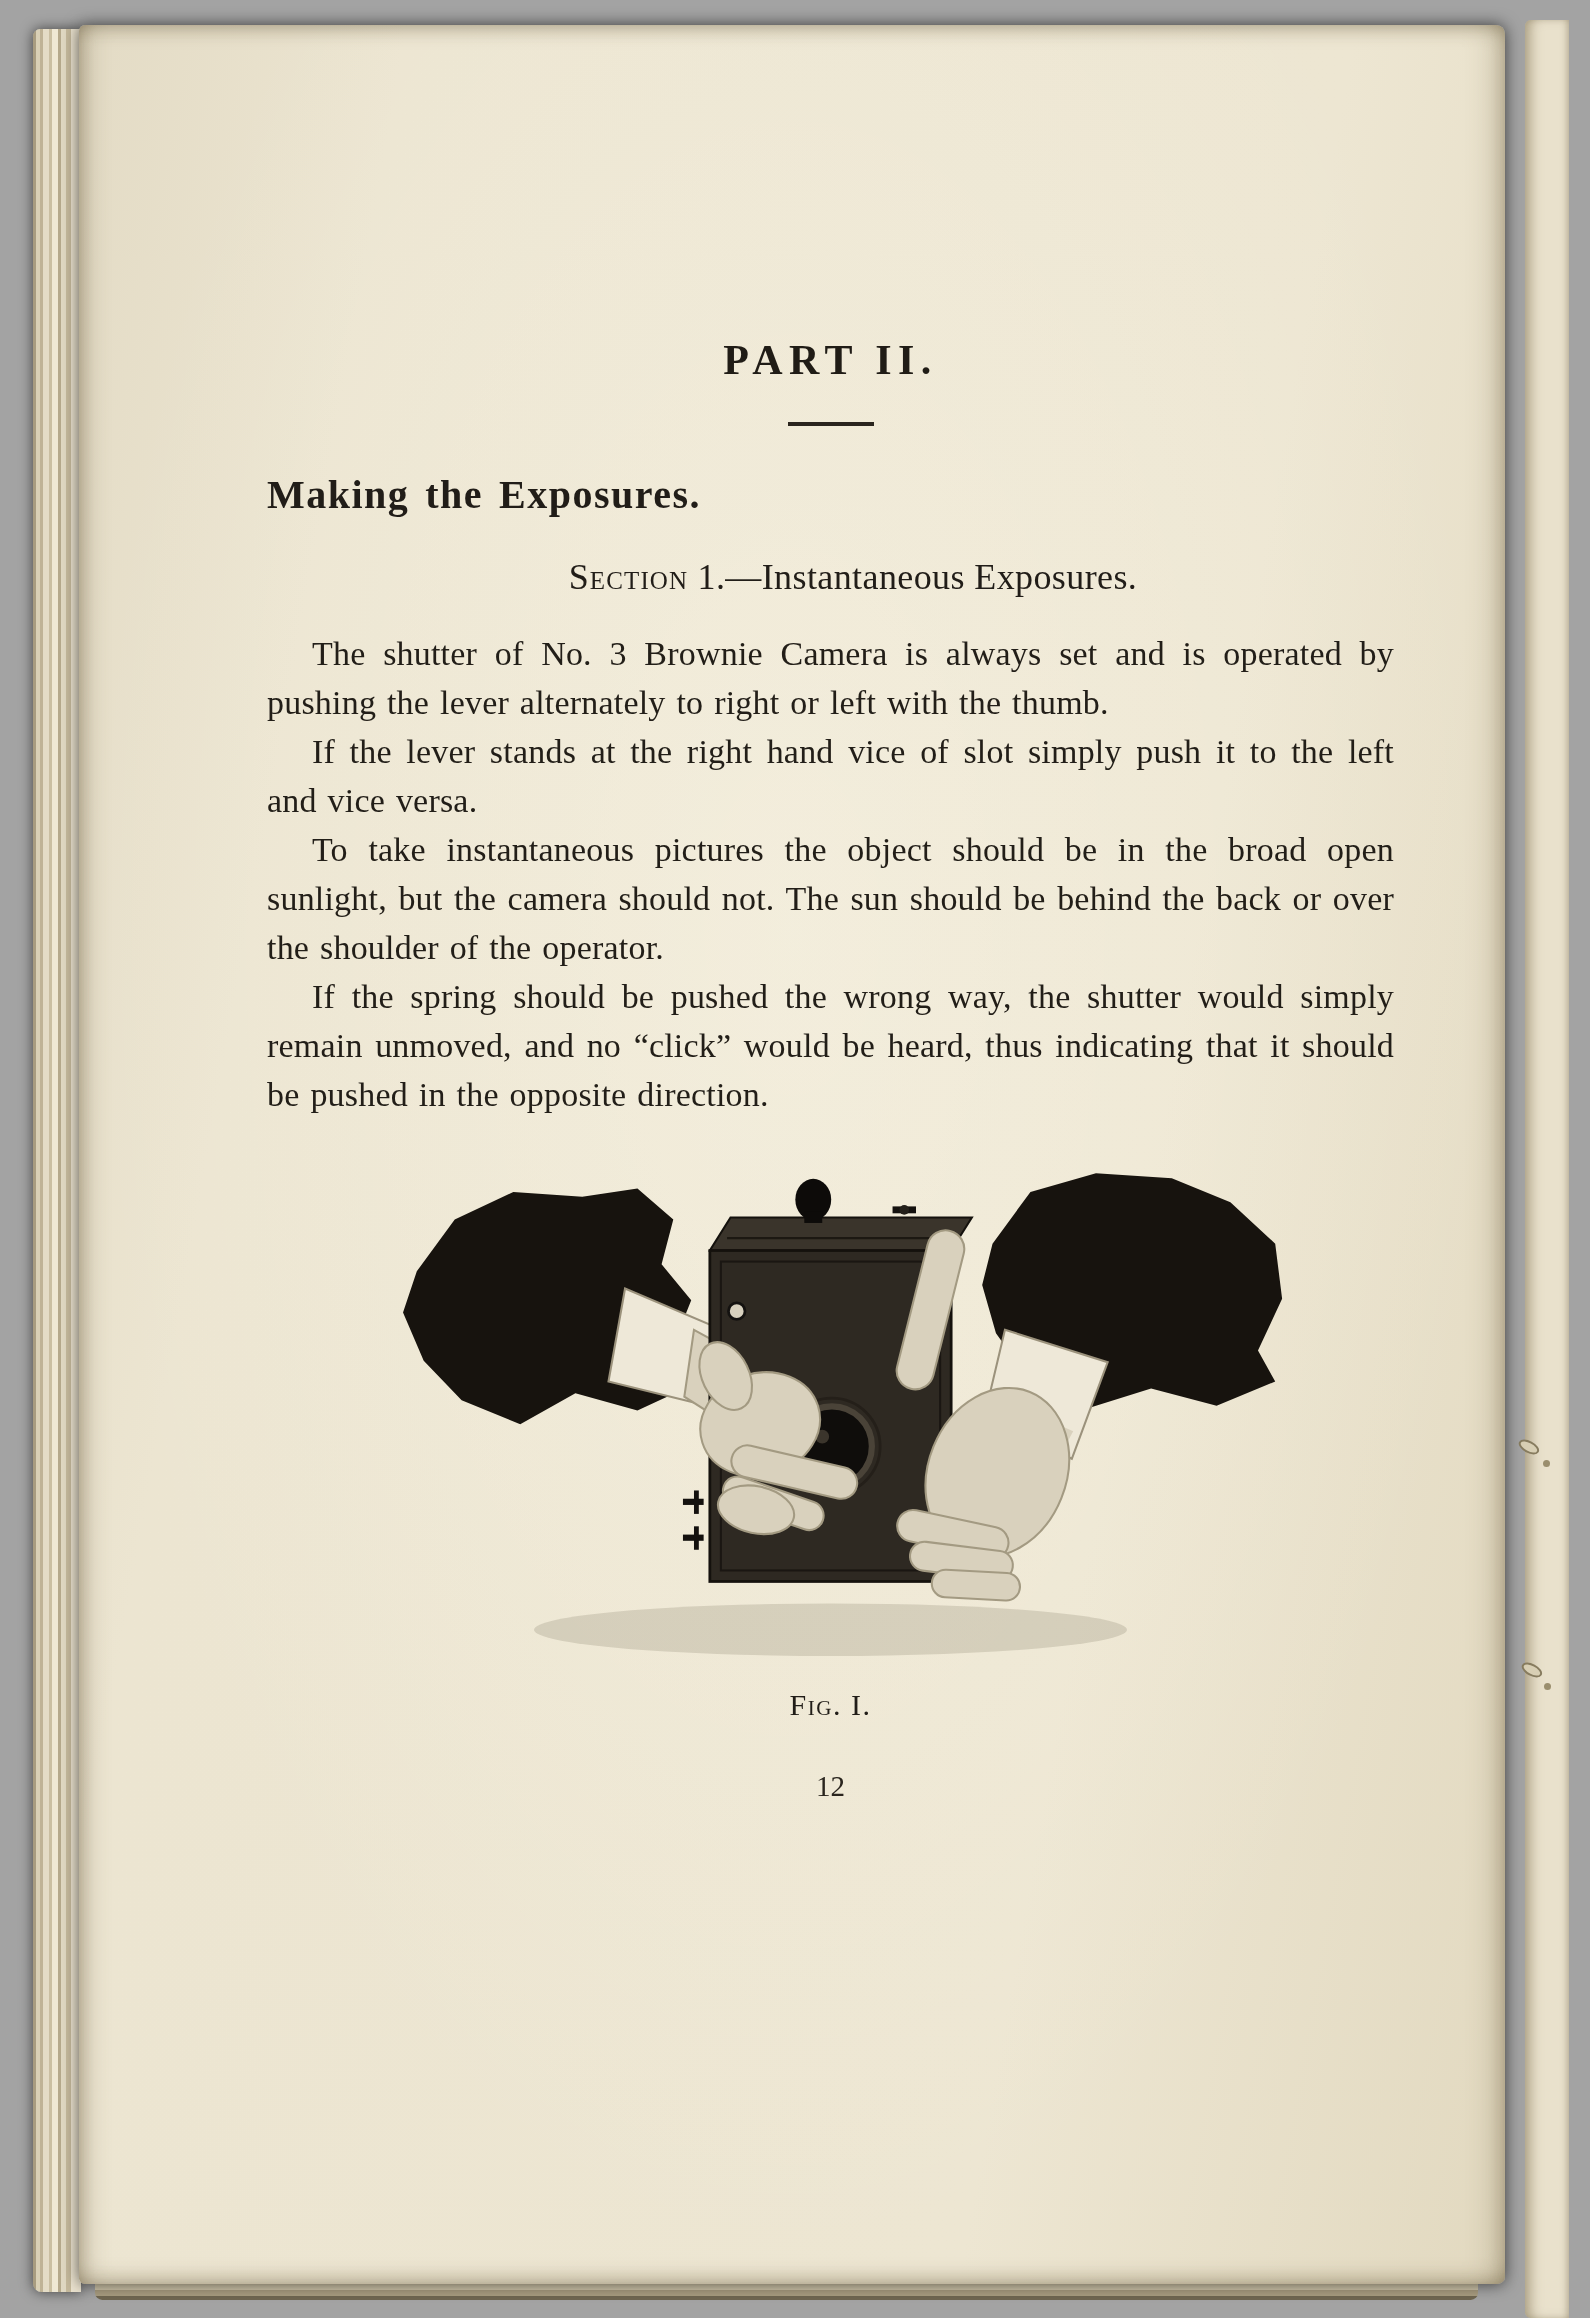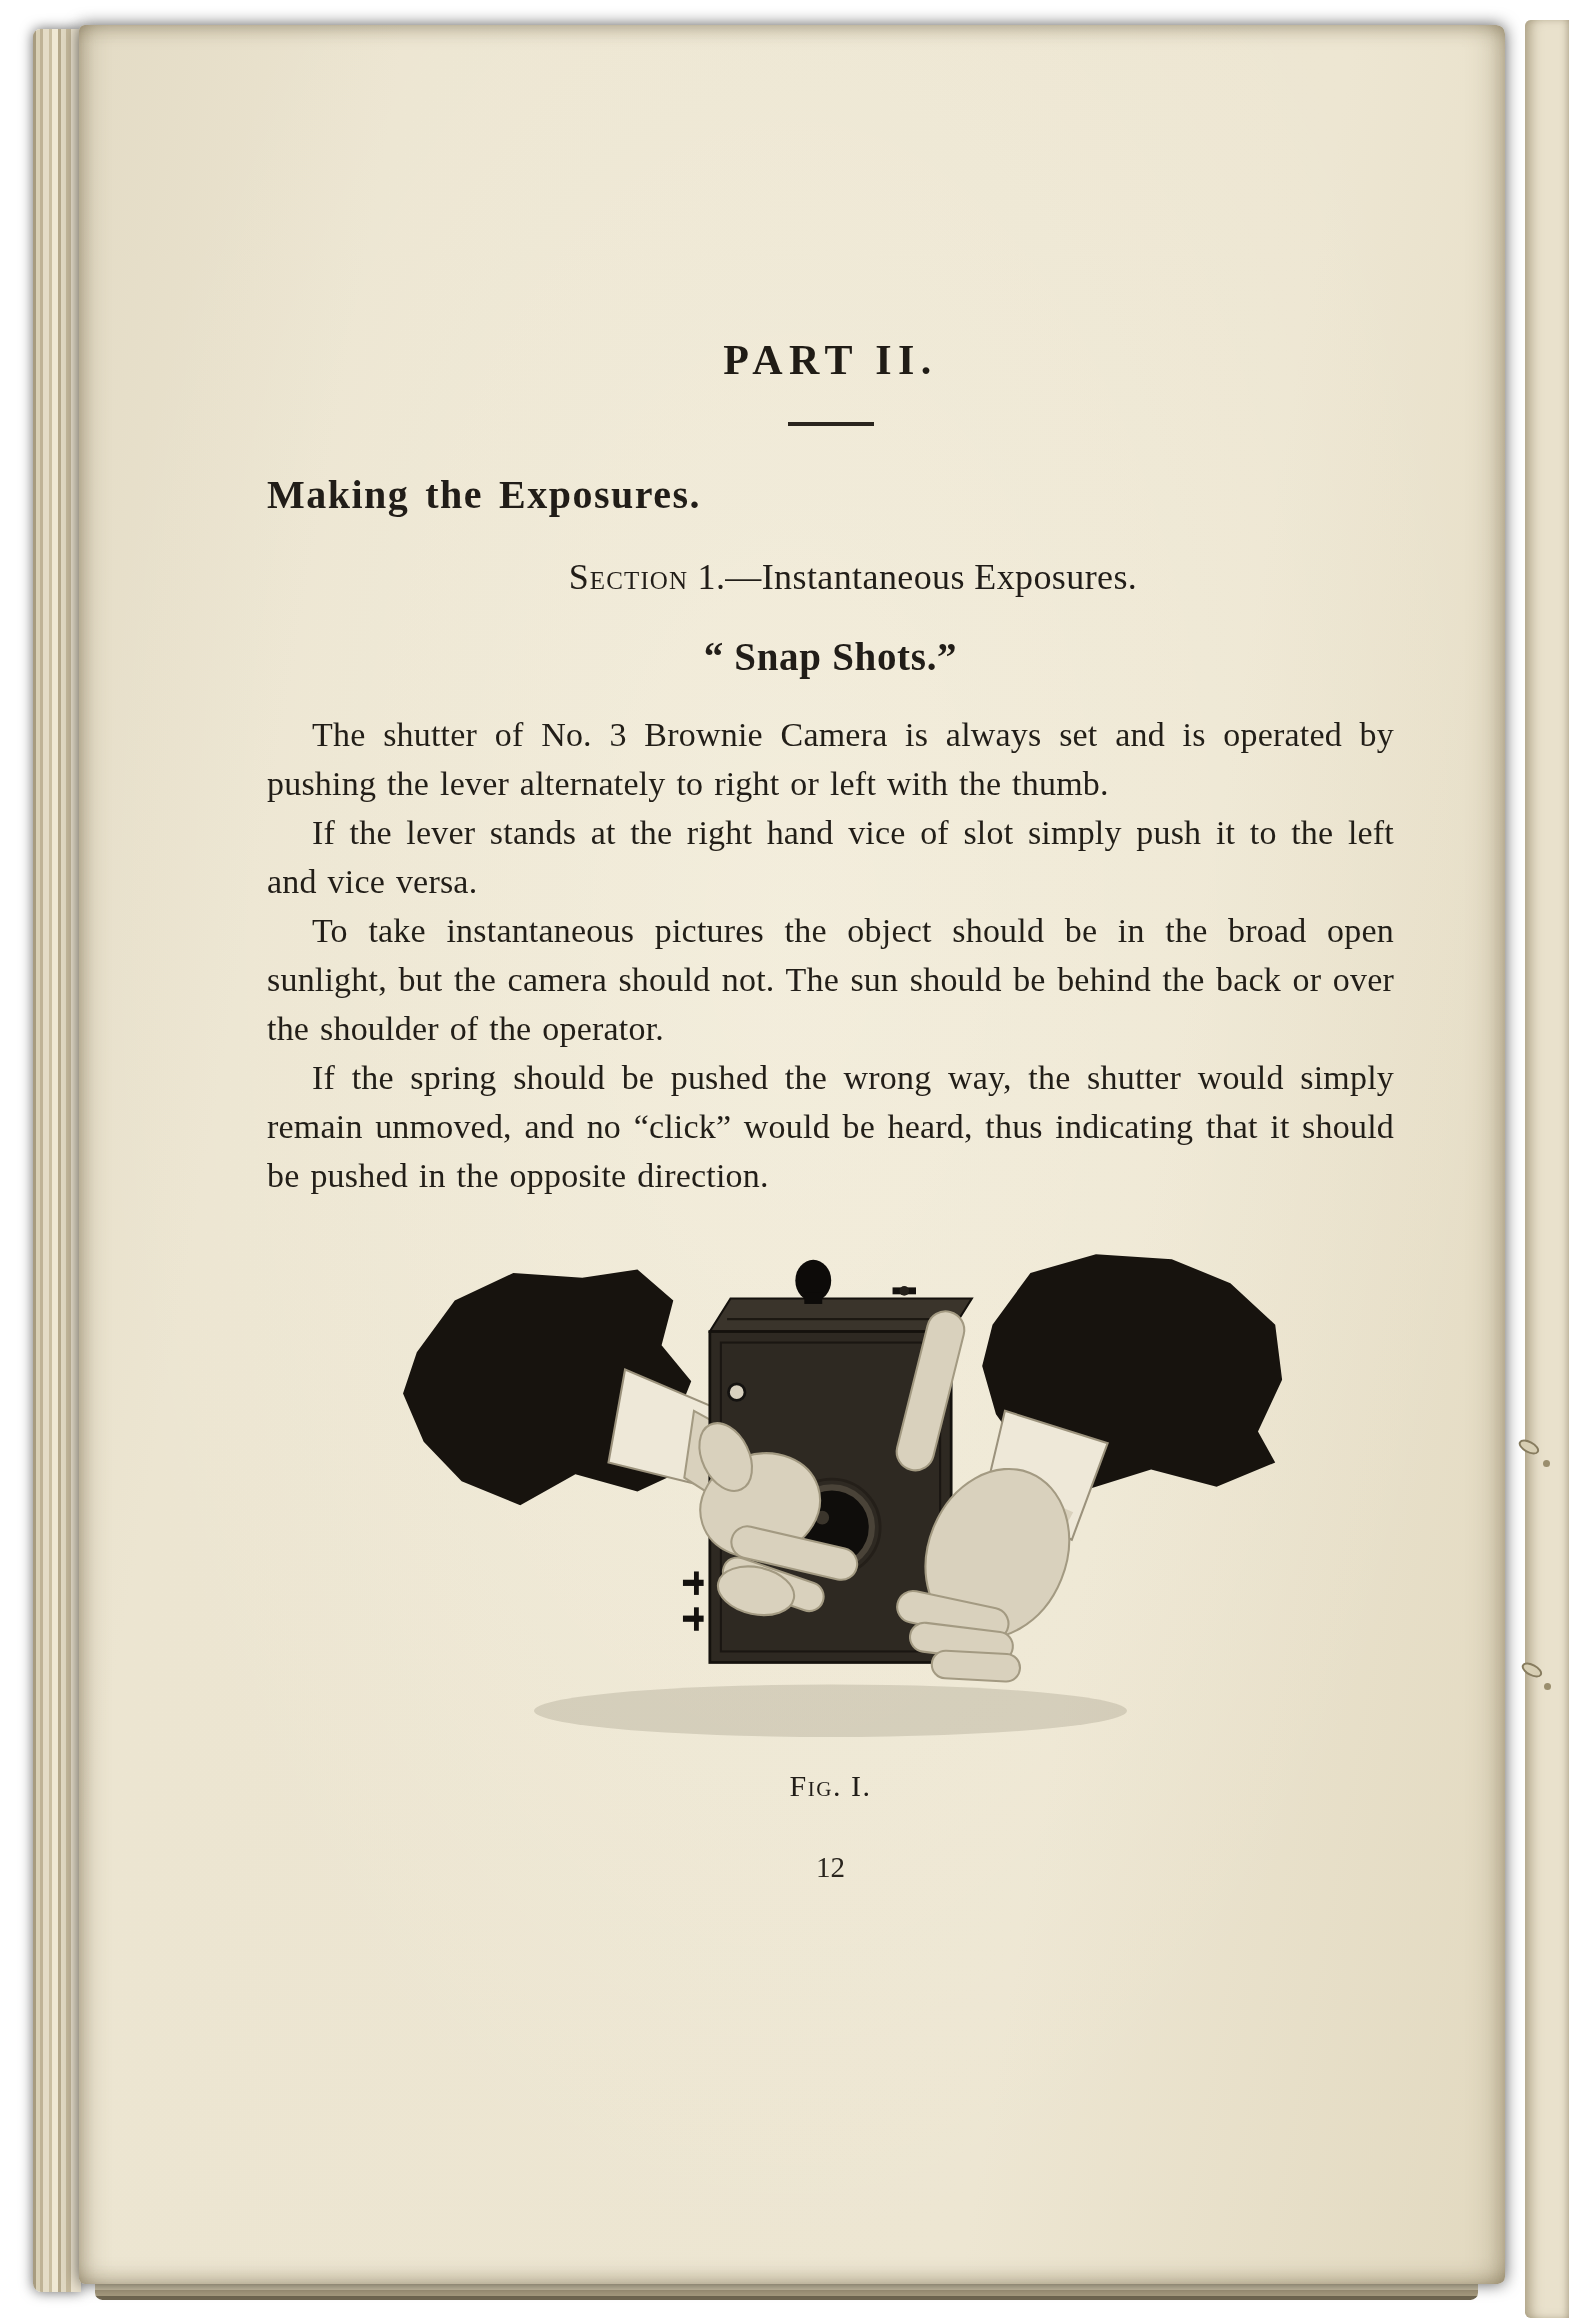--- a/index.html
+++ b/index.html
@@ -3,21 +3,21 @@
 <meta charset="utf-8">
 <style>
   * { margin: 0; padding: 0; box-sizing: border-box; }
   html, body { background: #080808; }
   body {
     width: 1591px; height: 2319px;
     position: relative;
     font-family: "Liberation Serif", "DejaVu Serif", serif;
     overflow: hidden;
   }
-  .scan { position: absolute; inset: 0; background: #ffffff; }
+  .scan { position: absolute; inset: 0; background: #a3a3a3; }
 
   
   .page-edges-left {
     position: absolute; left: 33px; top: 29px; width: 48px; height: 2263px;
     background: repeating-linear-gradient(90deg,
       #a89c80 0 2.9px, #d9d0b6 2.9px 7.3px, #bfb396 7.3px 10.2px, #e4dcc6 10.2px 16px,
       #cabfa2 16px 19px, #efe8d4 19px 25px, #b5a98c 25px 28px, #e0d8c2 28px 33px,
       #c5b99c 33px 38px, #ece4d0 38px 48px);
     border-radius: 7.3px 0 0 8.7px;
     box-shadow: 0 0 13px rgba(0,0,0,0.6);
@@ -129,21 +129,20 @@
     <div class="content">
 
       <h1 class="part-heading">PART II.</h1>
 
       <div class="rule"></div>
 
       <h2 class="page-title">Making the Exposures.</h2>
 
       <p class="section-line"><span class="sc">Section</span><span> 1.—Instantaneous Exposures.</span></p>
 
-      <h3 class="subheading">“ Snap Shots.”</h3>
 
       <p class="body-par first">The shutter of No. 3 Brownie Camera is always set and is operated by pushing the lever alternately to right or left with the thumb.</p>
       <p class="body-par">If the lever stands at the right hand vice of slot simply push it to the left and vice versa.</p>
       <p class="body-par">To take instantaneous pictures the object should be in the broad open sunlight, but the camera should not. The sun should be behind the back or over the shoulder of the operator.</p>
       <p class="body-par">If the spring should be pushed the wrong way, the shutter would simply remain unmoved, and no “click” would be heard, thus indicating that it should be pushed in the opposite direction.</p>
 
       <figure class="plate">
         <svg viewBox="0 0 1500 760" preserveAspectRatio="xMidYMid meet">
 
           <ellipse cx="750" cy="690" rx="430" ry="38" fill="rgba(60,50,30,0.14)"></ellipse>

